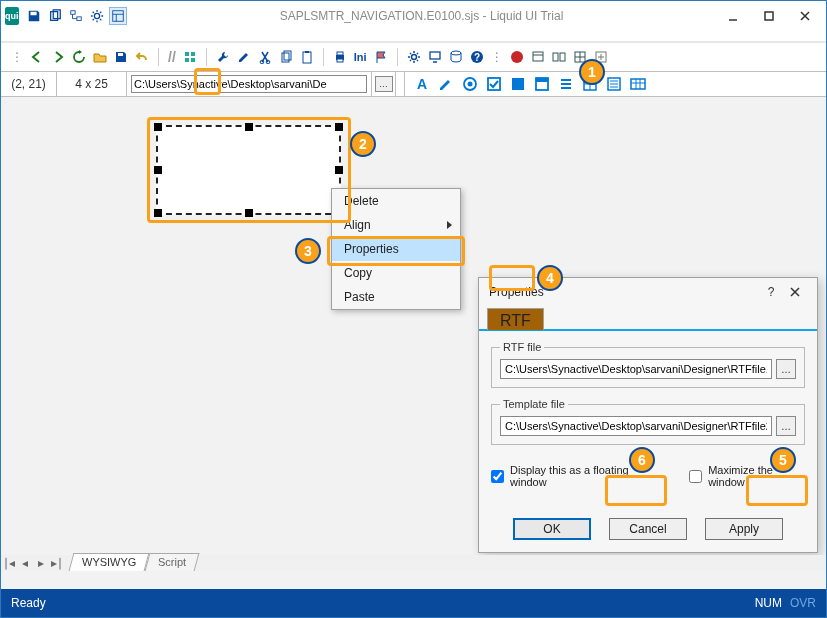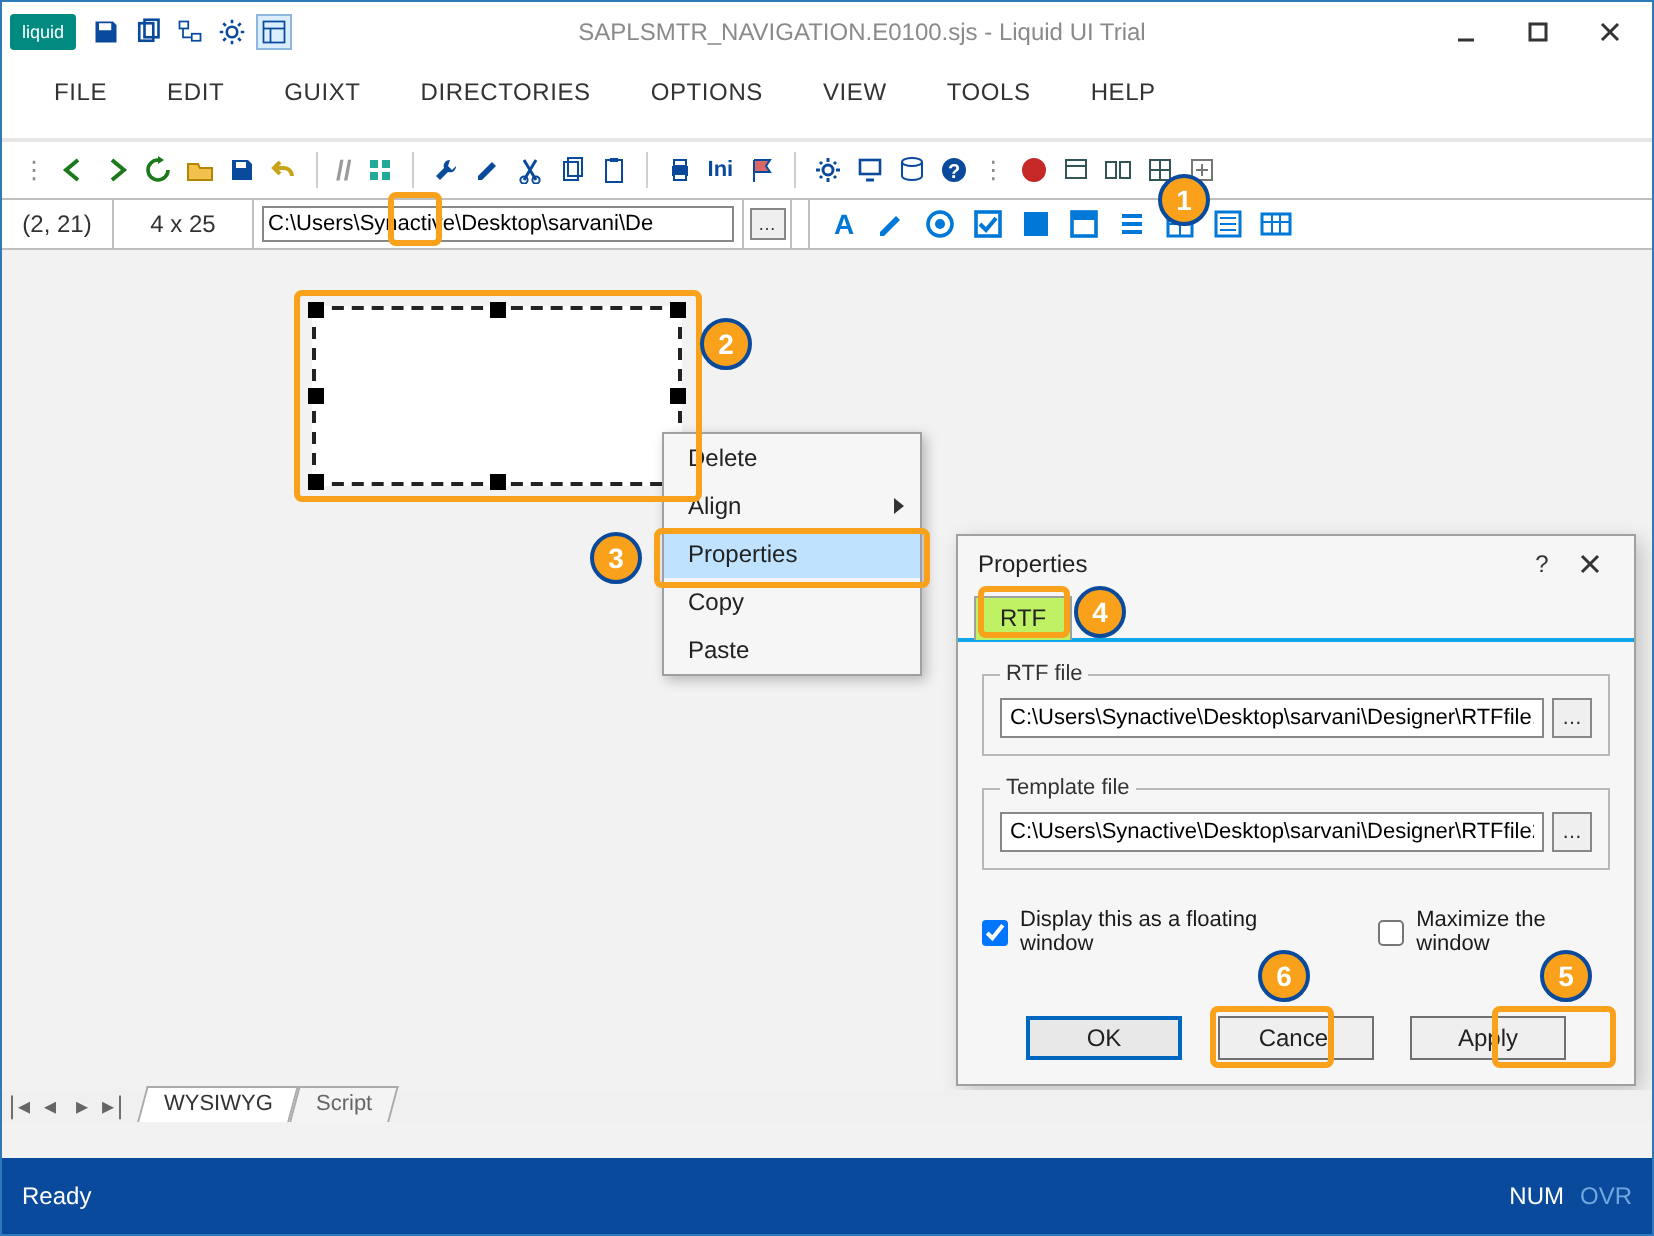--- a/index.html
+++ b/index.html
@@ -3,21 +3,21 @@
 <meta charset="utf-8">
 <style>
 html,body{margin:0;padding:0;font-family:"Segoe UI",Tahoma,Arial,sans-serif;font-size:12px;color:#222;background:#fff}
 *{box-sizing:border-box}
 
 
 .window{width:827px;height:618px;border:1px solid #2e7ab8;display:flex;flex-direction:column;overflow:hidden;position:relative;background:#fff}
 
 
 .titlebar{height:30px;background:#fff;display:flex;align-items:center;padding:0 4px;color:#8a8a8a}
-.titlebar .app-icon{width:33px;height:18px;background:#008a80;color:#fff;font-size:9px;font-weight:400;display:flex;align-items:center;justify-content:center;border-radius:2px;margin-right:6px}
+.titlebar .app-icon{width:14px;height:18px;background:#008a80;color:#fff;font-size:9px;font-weight:700;display:flex;align-items:center;justify-content:center;border-radius:2px;margin-right:6px}
 .titlebar .qa{display:flex;gap:3px;align-items:center}
 .titlebar .qa .qa-btn{width:18px;height:18px;display:flex;align-items:center;justify-content:center;color:#0a4a9c}
 .titlebar .title{flex:1;text-align:center;font-size:12px;color:#8a8a8a}
 .titlebar .win-btns{display:flex;gap:2px}
 .titlebar .win-btn{width:34px;height:22px;display:flex;align-items:center;justify-content:center;color:#555}
 
 
 .menubar{height:28px;display:flex;align-items:center;gap:30px;padding:2px 26px 0 26px;font-size:12px;color:#333}
 .menubar span{letter-spacing:.3px}
 .menubar-underline{height:2px;background:#e6e6e6;margin-top:10px}
@@ -71,35 +71,35 @@
 .ctxmenu .mi{height:24px;display:flex;align-items:center;padding:0 12px;font-size:12px;color:#222;position:relative}
 .ctxmenu .mi.sub::after{content:"";position:absolute;right:8px;top:8px;border-left:5px solid #333;border-top:4px solid transparent;border-bottom:4px solid transparent}
 .ctxmenu .mi.sel{background:#bfe3ff}
 
 
 .dialog{position:absolute;right:8px;bottom:36px;width:340px;border:1px solid #a0a0a0;background:#f6f6f6;box-shadow:3px 3px 10px rgba(0,0,0,.2)}
 .dialog .dlg-title{height:28px;display:flex;align-items:center;padding:0 10px;font-size:12px;color:#222}
 .dialog .dlg-title .sp{flex:1}
 .dialog .dlg-title .dlg-btn{width:24px;height:20px;display:flex;align-items:center;justify-content:center;color:#333}
 .dialog .tabstrip{height:24px;display:flex;align-items:flex-end;padding-left:8px}
-.dialog .tabstrip .dtab{height:22px;padding:3px 12px 0 12px;border:1px solid #a0a0a0;border-bottom:none;background:#bef264;font-size:12px;margin-right:-1px}
+.dialog .tabstrip .dtab{height:22px;padding:3px 12px 0 12px;border:1px solid #a0a0a0;border-bottom:none;background:#a16207;font-size:16px;margin-right:-1px}
 .dialog .body{padding:10px 12px 12px 12px;border-top:2px solid #0ea5e9;margin-top:-1px}
 .dialog fieldset{border:1px solid #b8b8b8;margin:0 0 10px 0;padding:6px 8px 8px 8px}
 .dialog fieldset legend{font-size:11px;color:#333;padding:0 3px}
 .dialog .fld-row{display:flex;align-items:center;gap:4px}
 .dialog .fld-row input[type=text]{flex:1;height:20px;border:1px solid #888;background:#fff;font-size:11px;padding:0 4px}
 .dialog .fld-row .dots{width:20px;height:20px;border:1px solid #888;background:#efefef;display:flex;align-items:center;justify-content:center;font-size:10px}
 .dialog .chk-row{display:flex;align-items:center;gap:6px;font-size:11px;color:#1a1a1a;margin-top:19px}
 .dialog .chk-row .chkgap{width:22px}
 .dialog .btnrow{display:flex;justify-content:center;gap:18px;margin-top:30px}
 .dialog .btnrow .btn{width:78px;height:22px;border:1px solid #707070;background:#efefef;font-size:12px;display:flex;align-items:center;justify-content:center}
 .dialog .btnrow .btn.default{border:2px solid #0067c0;background:#e8e8e8}
 
 
-.statusbar{height:38px;background:#0a4a9c;color:#fff;display:flex;align-items:center;padding:0 10px;font-size:12px}
+.statusbar{height:28px;background:#0a4a9c;color:#fff;display:flex;align-items:center;padding:0 10px;font-size:12px}
 .statusbar .sp{flex:1}
 .statusbar .ovr{color:#6fa7df;margin-left:8px}
 
 
 .callout{position:absolute;width:26px;height:26px;border-radius:50%;background:#f9a11b;border:2px solid #0a4a9c;color:#fff;font-weight:700;font-size:14px;display:flex;align-items:center;justify-content:center;z-index:50}
 
 .hl{position:absolute;border:3px solid #f9a11b;border-radius:4px;z-index:40;pointer-events:none}
 
 input[type=checkbox]{width:13px;height:13px;margin:0}
 </style>
@@ -156,30 +156,20 @@
           </svg>
         </div>
       <div class="win-btn">
           <svg width="12" height="12" viewBox="0 0 12 12">
             <path d="M2 2l8 8M10 2l-8 8" stroke="#333" stroke-width="1.5"></path>
           </svg>
         </div>
     </div>
   </div>
 
-  <div class="menubar">
-    <span>FILE</span>
-    <span>EDIT</span>
-    <span>GUIXT</span>
-    <span>DIRECTORIES</span>
-    <span>OPTIONS</span>
-    <span>VIEW</span>
-    <span>TOOLS</span>
-    <span>HELP</span>
-  </div>
   <div class="menubar-underline"></div>
 
   <div class="toolbar">
     <span class="tb-dots">⋮</span>
     <div class="tb-btn">
         <svg width="14" height="14">
           <path d="M9 2L3 7l6 5" fill="none" stroke="#1a7a1a" stroke-width="2"></path>
         </svg>
       </div>
     <div class="tb-btn">

